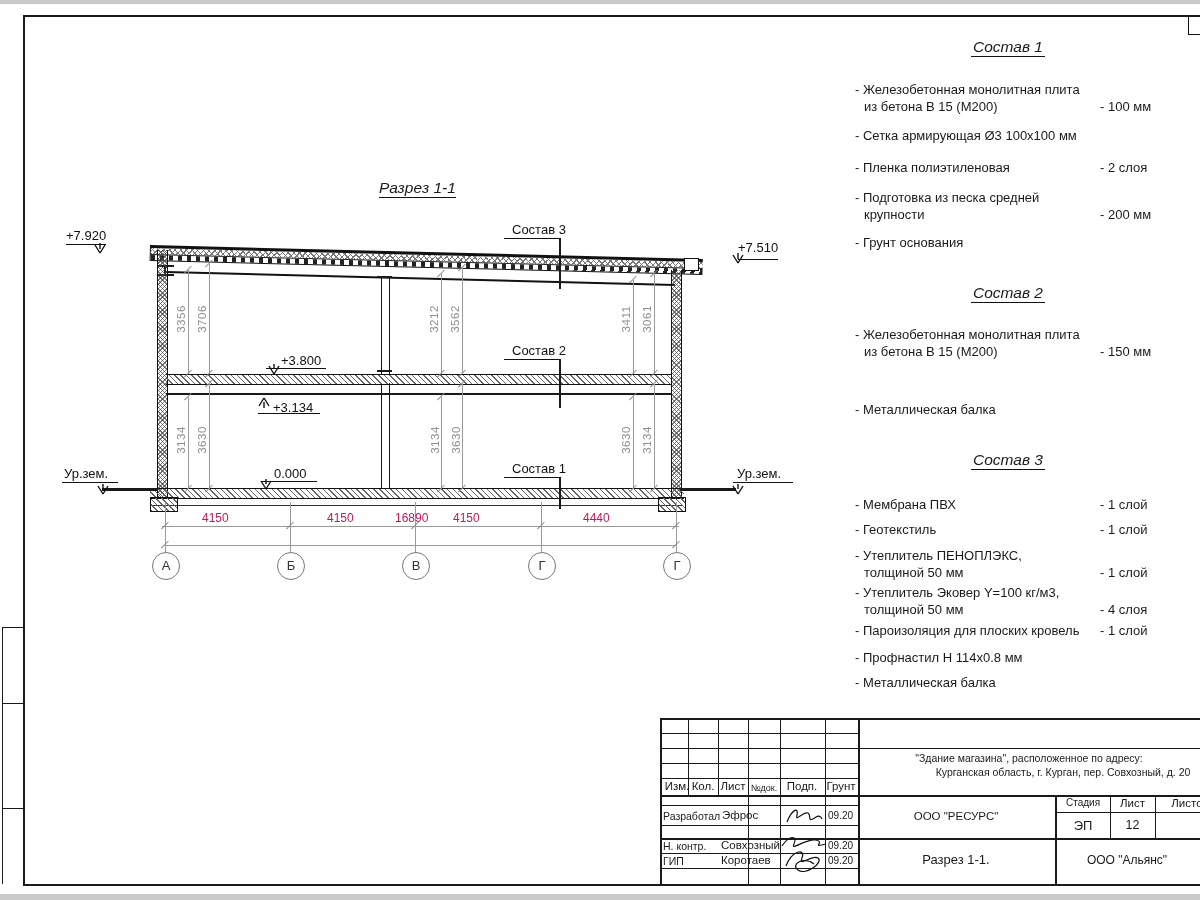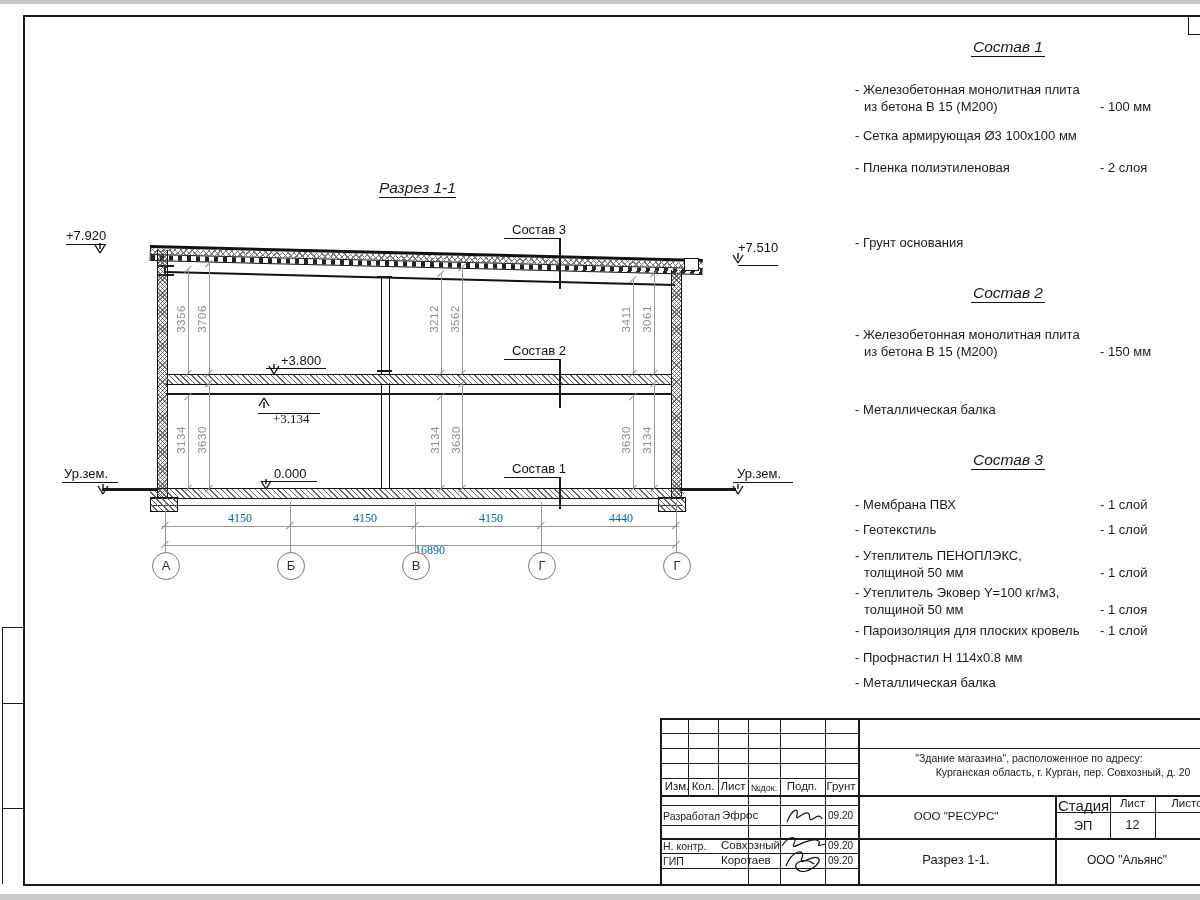--- a/index.html
+++ b/index.html
@@ -5,21 +5,21 @@
   html,body{margin:0;padding:0;background:#fff;}
   #sheet{position:relative;width:1200px;height:900px;background:#ffffff;overflow:hidden;
          font-family:"Liberation Sans", sans-serif;color:#1a1a1a;}
   .abs{position:absolute;}
   .txt{position:absolute;white-space:nowrap;color:#1a1a1a;font-size:13px;line-height:16px;}
   .ln{position:absolute;background:#1a1a1a;}
   .dln{position:absolute;background:#9a9a9a;}
   .tick{position:absolute;width:10px;height:1.3px;background:#8a8a8a;transform:rotate(-45deg);}
   .vdim{position:absolute;width:44px;text-align:center;transform:rotate(-90deg);
         color:#8f8f8f;font-size:11.5px;letter-spacing:.5px;}
-  .hdim{position:absolute;width:50px;text-align:right;color:#0369a1;font-size:12px;font-family:Liberation Serif, serif;}
+  .hdim{position:absolute;width:50px;text-align:left;color:#be185d;font-size:12px;}
   .bubble{position:absolute;width:26px;height:26px;border:1.4px solid #777;border-radius:50%;
           background:#fff;text-align:center;line-height:25px;font-size:13px;color:#333;}
   .hatch-wall{position:absolute;background:
       repeating-linear-gradient(45deg,rgba(70,70,70,.7) 0 1px,transparent 1px 3px),
       repeating-linear-gradient(-45deg,rgba(70,70,70,.7) 0 1px,transparent 1px 3px);
       border-left:1.4px solid #111;border-right:1.4px solid #111;}
   .hatch-slab{position:absolute;background:
       repeating-linear-gradient(45deg,#666 0 1px,transparent 1px 4px);
       border-top:1.4px solid #111;border-bottom:1.4px solid #111;}
   .roof{position:absolute;left:150px;top:245px;width:552px;transform:rotate(1.45deg);
@@ -157,48 +157,48 @@
   <div class="tick" style="left:285px;top:525px;"></div>
   <div class="tick" style="left:410px;top:525px;"></div>
   <div class="tick" style="left:536px;top:525px;"></div>
   <div class="tick" style="left:671px;top:525px;"></div>
   <div class="tick" style="left:160px;top:544px;"></div>
   <div class="tick" style="left:671px;top:544px;"></div>
   <span class="hdim" style="left:202px;top:511px;">4150</span>
   <span class="hdim" style="left:327px;top:511px;">4150</span>
   <span class="hdim" style="left:453px;top:511px;">4150</span>
   <span class="hdim" style="left:583px;top:511px;">4440</span>
-  <span class="hdim" style="left:395px;top:543px;">16890</span>
+  <span class="hdim" style="left:395px;top:511px;">16890</span>
 
   <div class="bubble" style="left:152px;top:552px;">А</div>
   <div class="bubble" style="left:277px;top:552px;">Б</div>
   <div class="bubble" style="left:402px;top:552px;">В</div>
   <div class="bubble" style="left:528px;top:552px;">Г</div>
   <div class="bubble" style="left:663px;top:552px;">Г</div>
 
   <span class="elev" style="left:66px;top:228px;border-bottom:1.2px solid #111;padding-bottom:1px;">+7.920</span>
   <svg class="abs" style="left:92px;top:242px;" width="16" height="13">
       <path d="M8 1 L8 7 M3 3 L8 11 M13 3 L8 11" stroke="#111" stroke-width="1.4" fill="none"></path>
     </svg>
 
-  <span class="elev" style="left:738px;top:240px;border-bottom:1.2px solid #111;padding-bottom:10px;">+7.510</span>
+  <span class="elev" style="left:738px;top:240px;border-bottom:1.2px solid #111;padding-bottom:4px;">+7.510</span>
   <svg class="abs" style="left:730px;top:252px;" width="16" height="13">
       <path d="M8 1 L8 7 M3 3 L8 11 M13 3 L8 11" stroke="#111" stroke-width="1.4" fill="none"></path>
     </svg>
 
   <span class="elev" style="left:281px;top:353px;">+3.800</span>
   <div class="shelf" style="left:266px;top:368px;width:60px;"></div>
   <svg class="abs" style="left:266px;top:363px;" width="16" height="13">
       <path d="M8 1 L8 6 M3 3 L8 11 M13 3 L8 11" stroke="#111" stroke-width="1.4" fill="none"></path>
     </svg>
 
   <svg class="abs" style="left:256px;top:396px;" width="16" height="13">
       <path d="M8 12 L8 6 M3 10 L8 2 M13 10 L8 2" stroke="#111" stroke-width="1.4" fill="none"></path>
     </svg>
-  <span class="elev" style="left:273px;top:411px;font-family:Liberation Serif, serif;">+3.134</span>
+  <span class="elev" style="left:273px;top:400px;">+3.134</span>
   <div class="shelf" style="left:258px;top:413px;width:62px;"></div>
 
   <span class="elev" style="left:274px;top:466px;">0.000</span>
   <div class="shelf" style="left:261px;top:481px;width:56px;"></div>
   <svg class="abs" style="left:258px;top:478px;" width="16" height="13">
       <path d="M8 1 L8 6 M3 3 L8 11 M13 3 L8 11" stroke="#111" stroke-width="1.4" fill="none"></path>
     </svg>
 
   <span class="elev" style="left:64px;top:466px;">Ур.зем.</span>
   <div class="shelf" style="left:62px;top:482px;width:56px;"></div>
@@ -232,20 +232,25 @@
       <div class="ci-l2">из бетона В 15 (М200)</div>
       <span class="ci-v">- 100 мм</span>
     </div>
     <div class="comp-item" style="top:89px;">
       <div class="ci-l1">- Сетка армирующая Ø3 100х100 мм</div>
     </div>
     <div class="comp-item" style="top:121px;">
       <div class="ci-l1">- Пленка полиэтиленовая</div>
       <span class="ci-v">-  2 слоя</span>
     </div>
+    <div class="comp-item" style="top:151px;">
+      <div class="ci-l1">- Подготовка из песка средней</div>
+      <div class="ci-l2">крупности</div>
+      <span class="ci-v">- 200 мм</span>
+    </div>
     <div class="comp-item" style="top:196px;">
       <div class="ci-l1">- Грунт основания</div>
     </div>
   </div>
 
   <div class="comp" style="top:284px;height:150px;">
     <div class="comp-title"><span>Состав 2</span></div>
     <div class="comp-item" style="top:42px;">
       <div class="ci-l1">- Железобетонная  монолитная плита</div>
       <div class="ci-l2">из бетона В 15 (М200)</div>
@@ -267,21 +272,21 @@
       <span class="ci-v">- 1 слой</span>
     </div>
     <div class="comp-item" style="top:96px;">
       <div class="ci-l1">- Утеплитель ПЕНОПЛЭКС,</div>
       <div class="ci-l2">толщиной 50 мм</div>
       <span class="ci-v">- 1 слой</span>
     </div>
     <div class="comp-item" style="top:133px;">
       <div class="ci-l1">- Утеплитель Эковер Y=100 кг/м3,</div>
       <div class="ci-l2">толщиной 50 мм</div>
-      <span class="ci-v">- 1 слоя</span>
+      <span class="ci-v">- 4 слоя</span>
     </div>
     <div class="comp-item" style="top:171px;">
       <div class="ci-l1">- Пароизоляция для плоских кровель</div>
       <span class="ci-v">- 1 слой</span>
     </div>
     <div class="comp-item" style="top:198px;">
       <div class="ci-l1">- Профнастил Н 114х0.8 мм</div>
     </div>
     <div class="comp-item" style="top:223px;">
       <div class="ci-l1">- Металлическая балка</div>
@@ -338,19 +343,19 @@
   <svg class="abs" style="left:776px;top:832px;" width="56" height="44">
     <path d="M6 14 C14 2 22 4 18 12 C14 20 30 6 40 8 C50 10 34 16 50 12" fill="none" stroke="#111" stroke-width="1.2"></path>
     <path d="M10 34 C16 18 30 16 26 26 C22 36 36 22 42 26 C48 30 30 44 22 38 C14 32 28 24 38 32" fill="none" stroke="#111" stroke-width="1.2"></path>
   </svg>
 
   <span class="tb-txt ctr" style="left:858px;top:752px;width:342px;font-size:10.5px;">"Здание магазина", расположенное по адресу:</span>
   <span class="tb-txt ctr" style="left:858px;top:766px;width:410px;font-size:10.5px;">Курганская область, г. Курган, пер. Совхозный, д. 20</span>
   <span class="tb-txt ctr" style="left:856px;top:810px;width:200px;font-size:11.5px;">ООО "РЕСУРС"</span>
   <span class="tb-txt ctr" style="left:856px;top:852px;width:200px;font-size:13px;">Разрез 1-1.</span>
   <span class="tb-txt ctr" style="left:1055px;top:853px;width:144px;font-size:12px;">ООО "Альянс"</span>
-  <span class="tb-txt ctr" style="left:1058px;top:797px;width:50px;font-size:15px;">Стадия</span>
+  <span class="tb-txt ctr" style="left:1058px;top:797px;width:50px;font-size:10px;">Стадия</span>
   <span class="tb-txt ctr" style="left:1110px;top:797px;width:45px;font-size:11.5px;">Лист</span>
   <span class="tb-txt ctr" style="left:1155px;top:797px;width:70px;font-size:11.5px;">Листов</span>
   <span class="tb-txt ctr" style="left:1058px;top:818px;width:50px;font-size:13px;">ЭП</span>
   <span class="tb-txt ctr" style="left:1110px;top:818px;width:45px;font-size:12.5px;">12</span>
 
 </div>
 
 </body></html>

